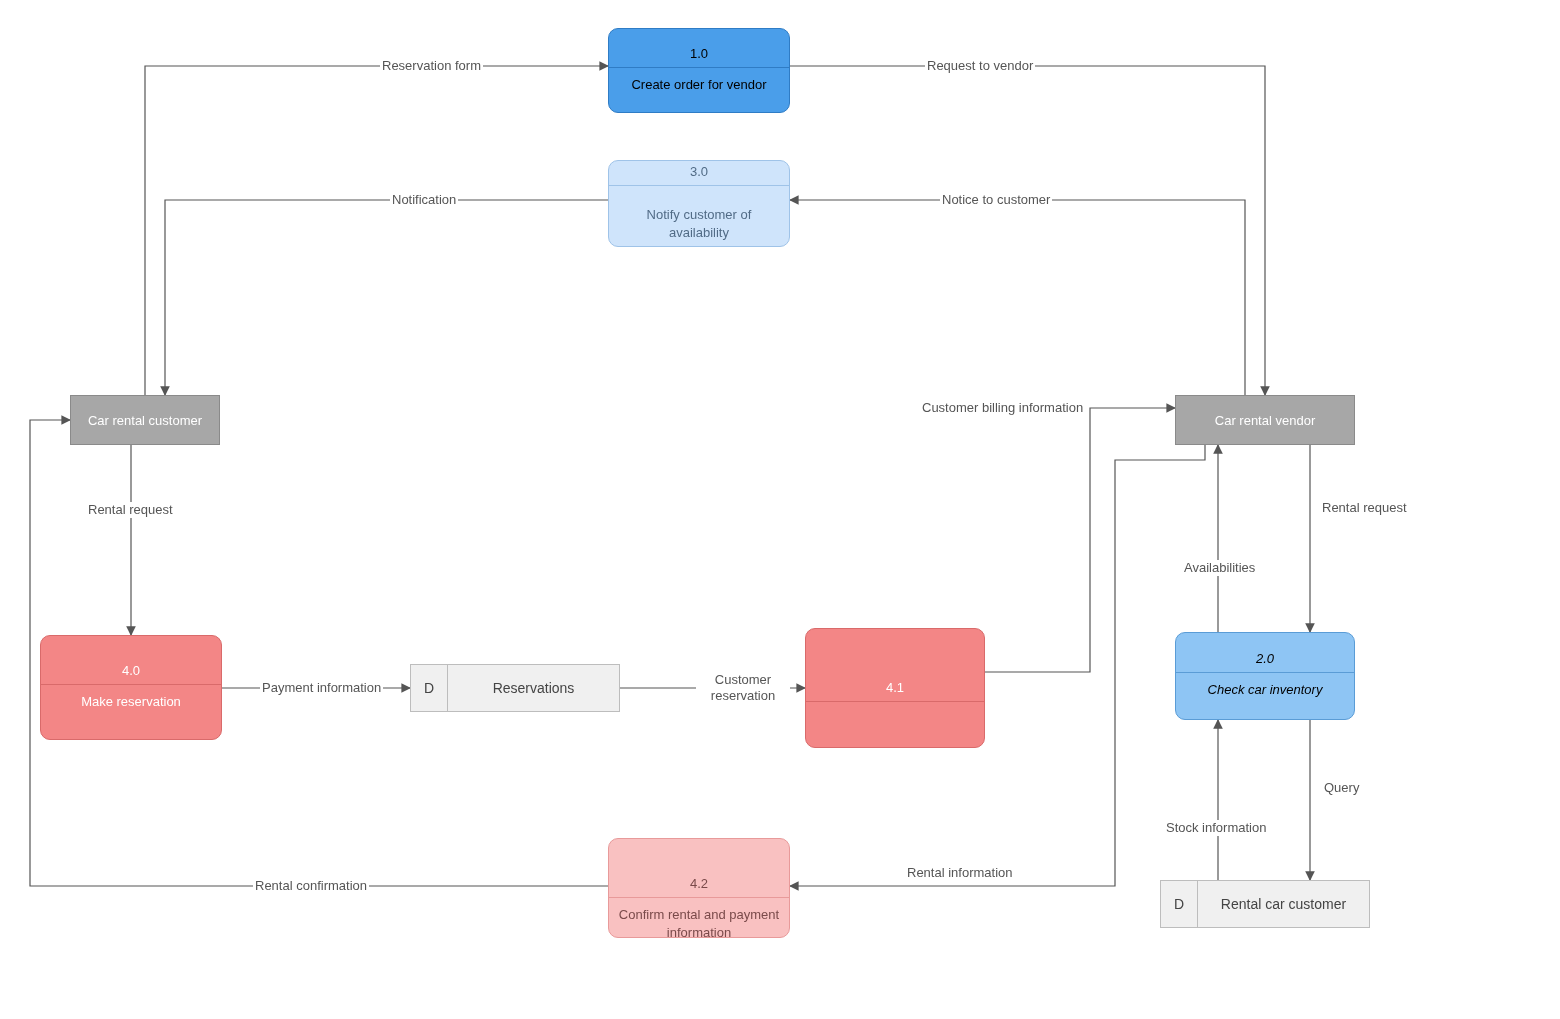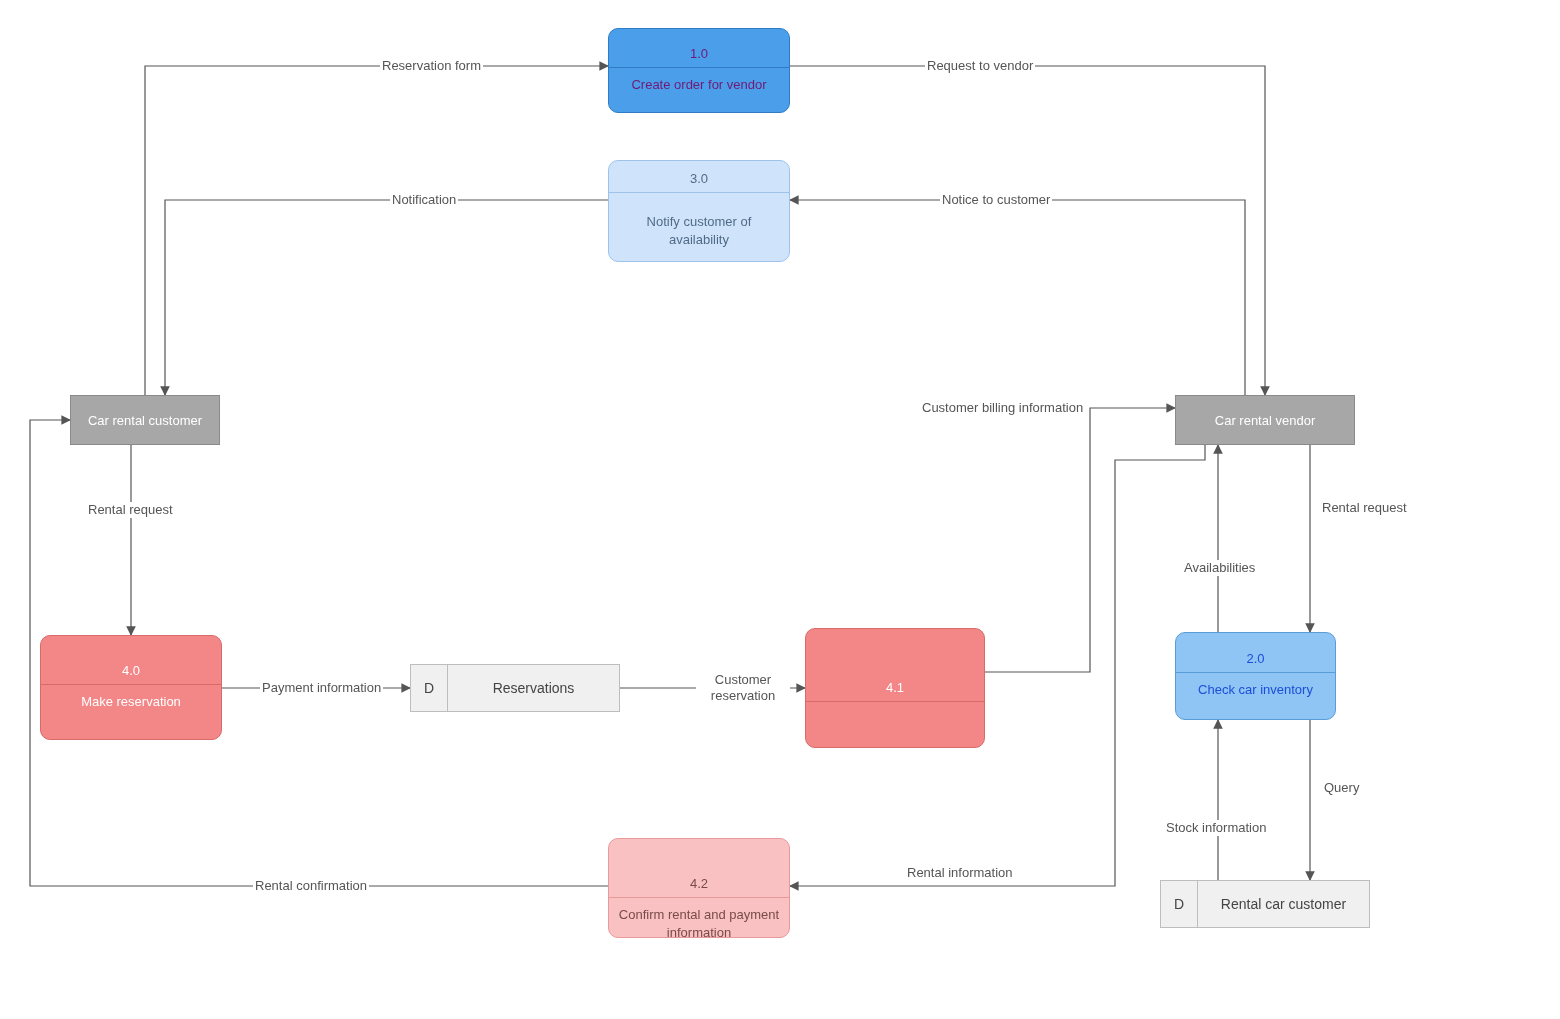--- a/index.html
+++ b/index.html
@@ -141,26 +141,26 @@
 <div class="edgelabel multiline" style="left:696px; top:672px;">Customer reservation</div>
 <div class="edgelabel" style="left:920px; top:400px;">Customer billing information</div>
 <div class="edgelabel" style="left:905px; top:826px;margin-top:39px;">Rental information</div>
 <div class="edgelabel" style="left:253px; top:878px;">Rental confirmation</div>
 
 <div class="edgelabel" style="left:1320px; top:500px;">Rental request</div>
 <div class="edgelabel" style="left:1182px; top:560px;">Availabilities</div>
 <div class="edgelabel" style="left:1322px; top:780px;">Query</div>
 <div class="edgelabel" style="left:1164px; top:820px;">Stock information</div>
 
-<div class="node process" style="left:608px; top:28px; width:182px; height:85px; background:#4a9eea; border-color:#2f7cc5; color:#701a75;">
+<div class="node process" style="left:608px; top:28px; width:182px; height:85px; background:#4a9eea; border-color:#2f7cc5; color:#000000;">
   <div class="pid" style="border-color:#2f7cc5;">1.0</div>
   <div class="plabel">Create order for vendor</div>
 </div>
 
-<div class="node process" style="left:608px; top:160px; width:182px; height:102px; background:#cfe4fb; border-color:#9fc3e8; color:#516b86;gap:12px;">
+<div class="node process" style="left:608px; top:160px; width:182px; height:87px; background:#cfe4fb; border-color:#9fc3e8; color:#516b86;gap:12px;">
   <div class="pid" style="border-color:#9fc3e8;">3.0</div>
   <div class="plabel">Notify customer of availability</div>
 </div>
 
 <div class="node entity" style="left:1175px; top:395px; width:180px; height:50px;">
   <span>Car rental vendor</span>
 </div>
 
 <div class="node entity" style="left:70px; top:395px; width:150px; height:50px;">
   <span>Car rental customer</span>
@@ -178,21 +178,21 @@
 
 <div class="node process" style="left:805px; top:628px; width:180px; height:120px; background:#f38686; border-color:#d96a6a; color:#fff;">
   <div class="pid" style="border-color:#d96a6a;">4.1</div>
 </div>
 
 <div class="node process" style="left:608px; top:838px; width:182px; height:100px; background:#f9c1c1; border-color:#e89a9a; color:#7a4a4a;">
   <div class="pid" style="border-color:#e89a9a;margin-top:43px;">4.2</div>
   <div class="plabel">Confirm rental and payment information</div>
 </div>
 
-<div class="node process" style="left:1175px; top:632px; width:161px; height:88px; background:#8ec5f4; border-color:#5a9cd6; color:#1d4ed8;">
+<div class="node process" style="left:1175px; top:632px; width:180px; height:88px; background:#8ec5f4; border-color:#5a9cd6; color:#000000;font-style:italic;">
   <div class="pid" style="border-color:#5a9cd6;">2.0</div>
   <div class="plabel">Check car inventory</div>
 </div>
 
 <div class="node datastore" style="left:1160px; top:880px; width:210px; height:48px;">
   <div class="dsid">D</div>
   <div class="dslabel">Rental car customer</div>
 </div>
 
 </div>

